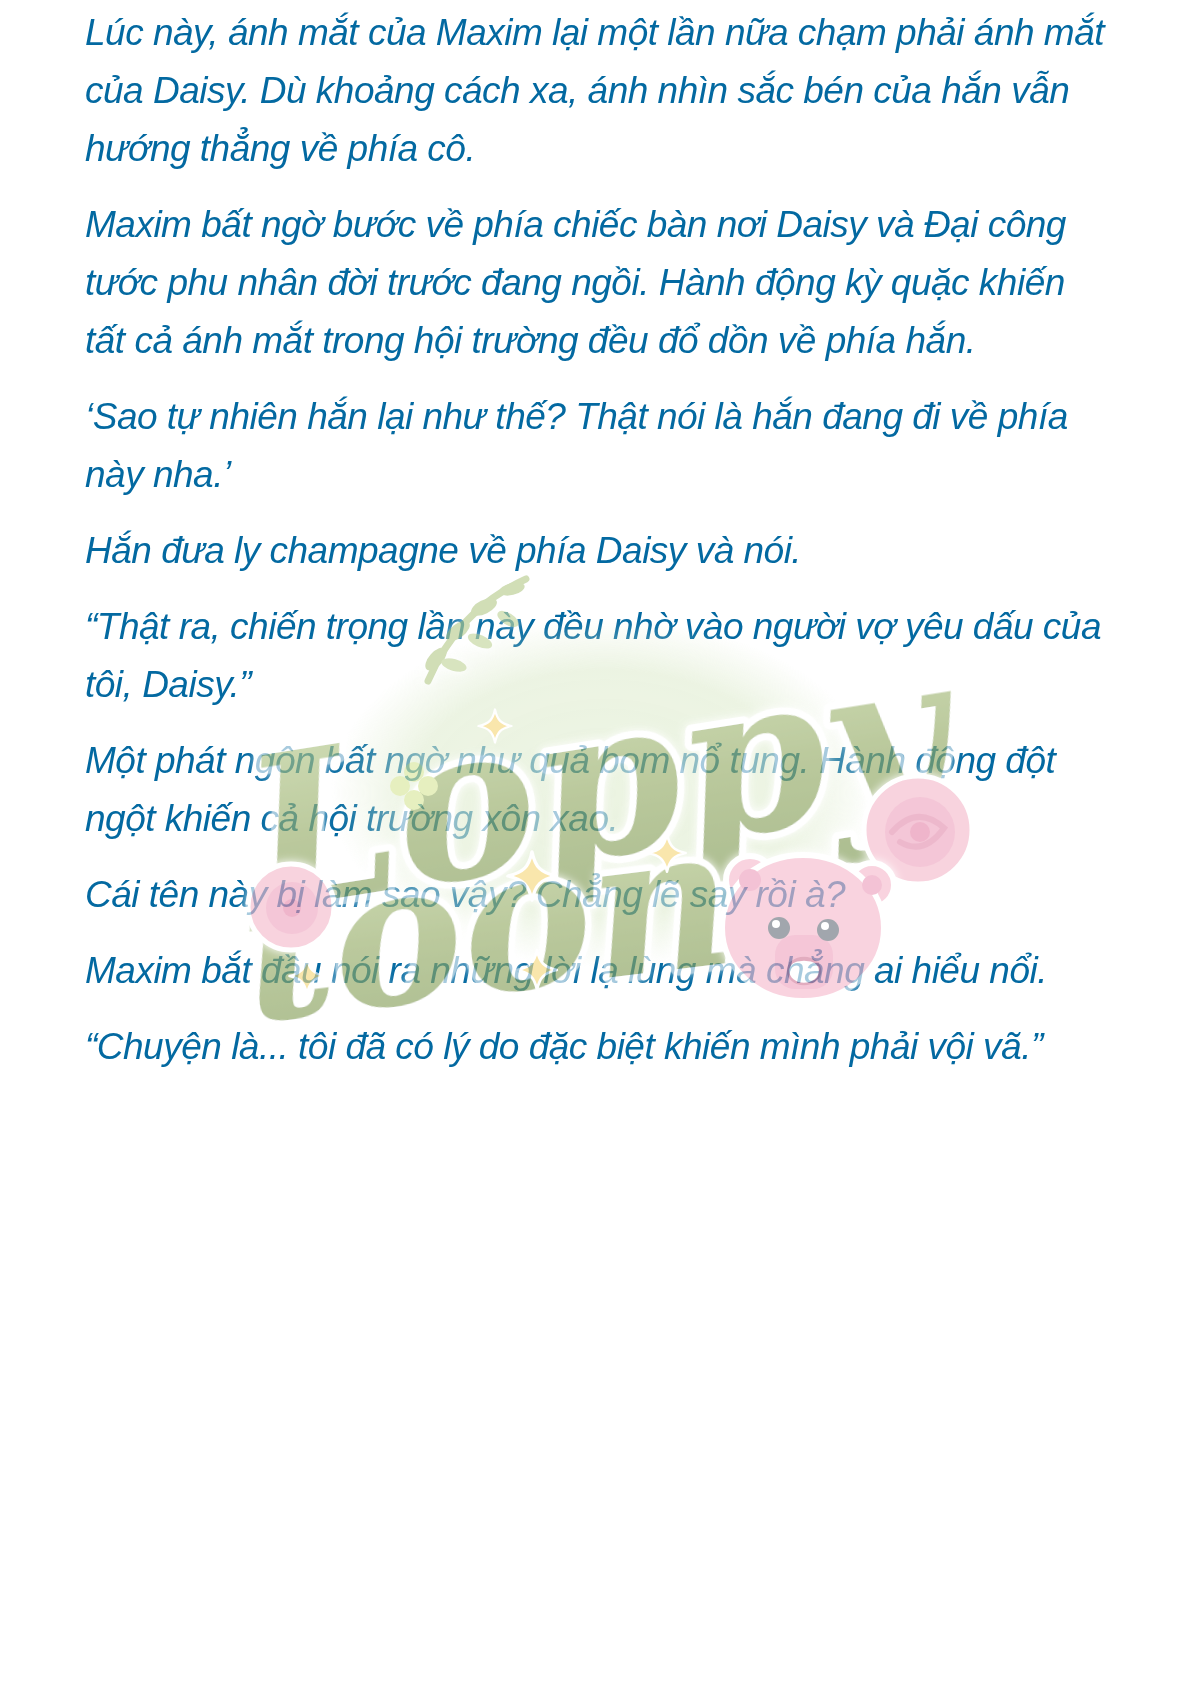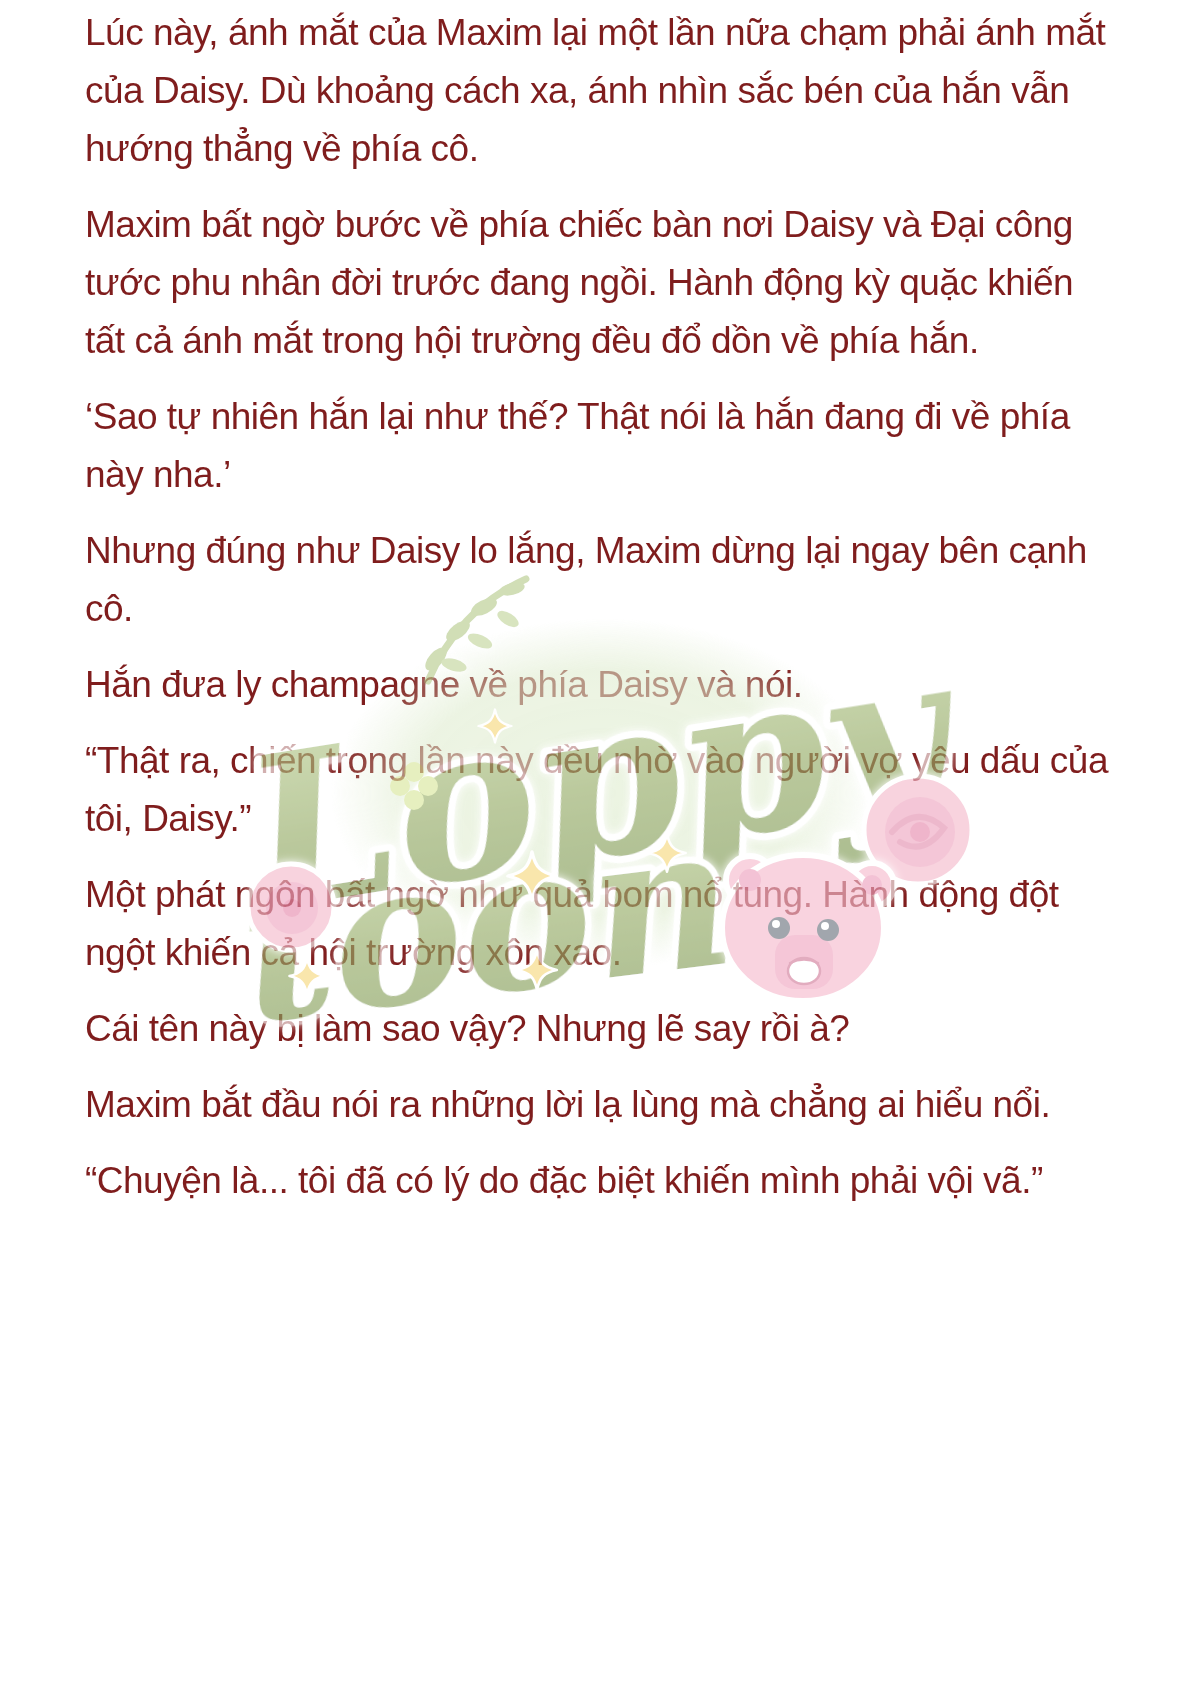--- a/index.html
+++ b/index.html
@@ -11,25 +11,26 @@
     overflow: hidden;
   }
   .page {
     position: absolute; inset: 0;
     background: #ffffff;
   }
   .content {
     position: absolute;
     left: 85px; top: 4px;
     width: 1045px;
-    color: #7f1d1d;
+    color: #0369a1;
     font-size: 37px;
     line-height: 58px;
     letter-spacing: -0.5px;
     font-weight: 400;
+    font-style: italic;
   }
   .content p {
     margin: 0 0 18px 0;
     white-space: pre-line;
   }
   .watermark {
     position: absolute;
     left: 235px; top: 558px;
     width: 740px; height: 472px;
     opacity: 0.65;
@@ -50,28 +51,26 @@
 
   <div class="content">
     <p>Lúc này, ánh mắt của Maxim lại một lần nữa chạm phải ánh mắt
 của Daisy. Dù khoảng cách xa, ánh nhìn sắc bén của hắn vẫn
 hướng thẳng về phía cô.</p>
     <p>Maxim bất ngờ bước về phía chiếc bàn nơi Daisy và Đại công
 tước phu nhân đời trước đang ngồi. Hành động kỳ quặc khiến
 tất cả ánh mắt trong hội trường đều đổ dồn về phía hắn.</p>
     <p>‘Sao tự nhiên hắn lại như thế? Thật nói là hắn đang đi về phía
 này nha.’</p>
-    <p>Nhưng đúng như Daisy lo lắng, Maxim dừng lại ngay bên cạnh
-cô.</p>
     <p>Hắn đưa ly champagne về phía Daisy và nói.</p>
     <p>“Thật ra, chiến trọng lần này đều nhờ vào người vợ yêu dấu của
 tôi, Daisy.”</p>
     <p>Một phát ngôn bất ngờ như quả bom nổ tung. Hành động đột
 ngột khiến cả hội trường xôn xao.</p>
-    <p>Cái tên này bị làm sao vậy? Nhưng lẽ say rồi à?</p>
+    <p>Cái tên này bị làm sao vậy? Chẳng lẽ say rồi à?</p>
     <p>Maxim bắt đầu nói ra những lời lạ lùng mà chẳng ai hiểu nổi.</p>
     <p>“Chuyện là... tôi đã có lý do đặc biệt khiến mình phải vội vã.”</p>
   </div>
 
   <div class="watermark">
     <svg viewBox="0 0 740 472" xmlns="http://www.w3.org/2000/svg">
       <defs>
         <radialGradient id="wash" cx="50%" cy="50%" r="50%">
           <stop offset="0%" stop-color="#dfeccf" stop-opacity="0.95"></stop>
           <stop offset="55%" stop-color="#dfeccf" stop-opacity="0.9"></stop>

